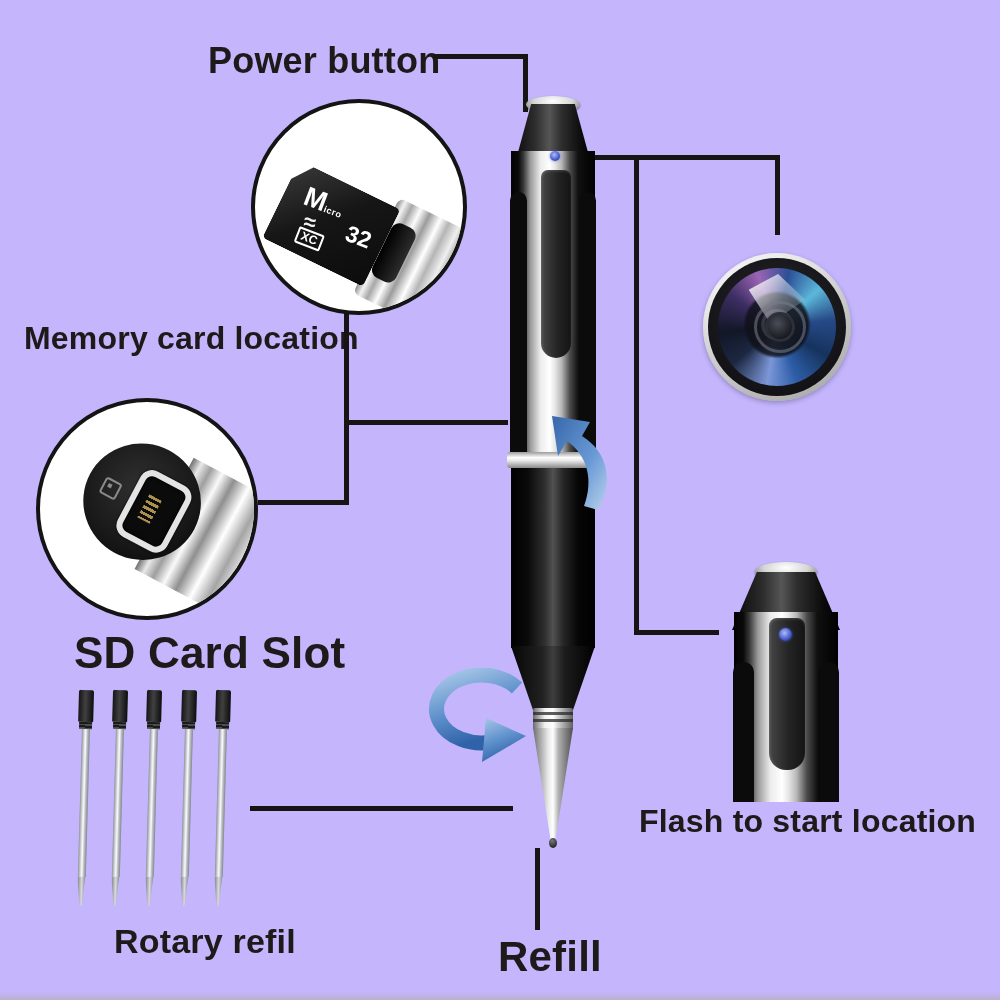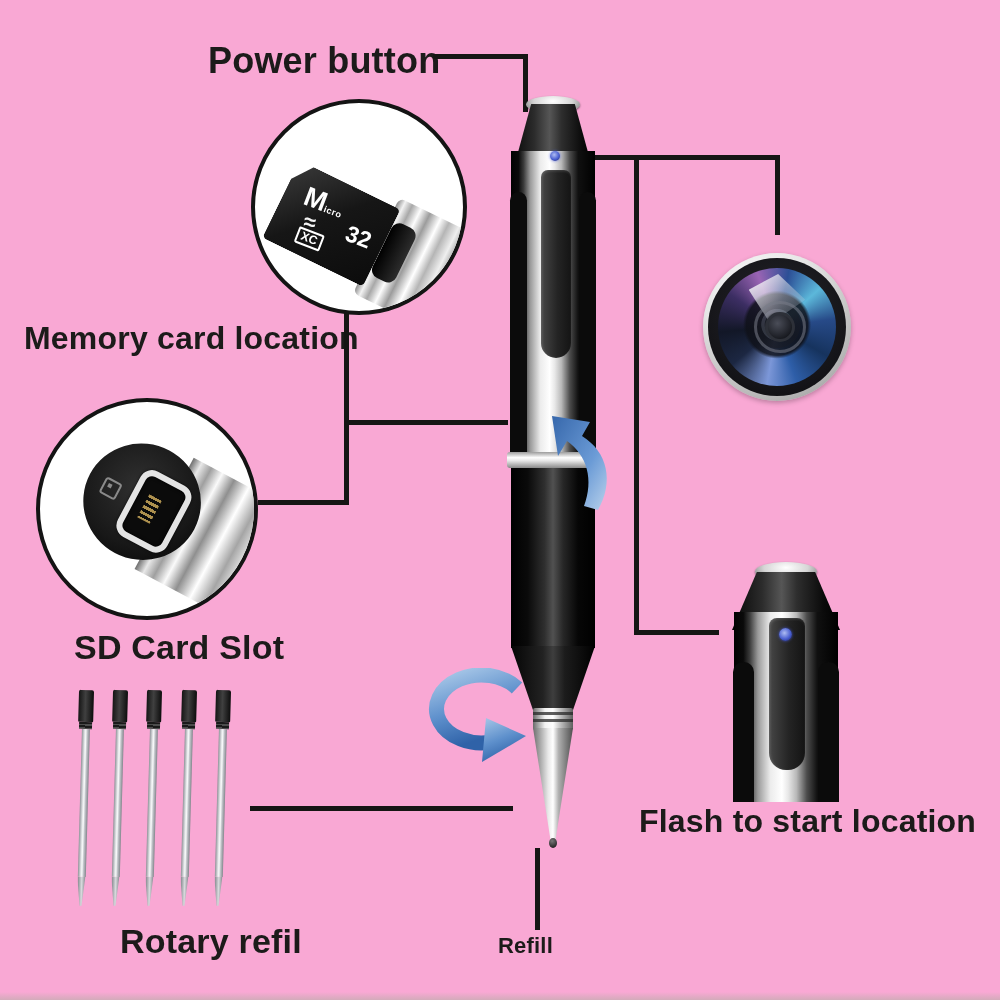--- a/index.html
+++ b/index.html
@@ -1,19 +1,19 @@
 <!DOCTYPE html>
 <html><head>
 <meta charset="utf-8">
 <style>
   html,body { margin:0; padding:0; }
   body { font-family:"Liberation Sans", sans-serif; background:#ffffff; }
   #canvas {
     position:relative; width:1000px; height:1000px; margin:0 auto;
-    background:#f9a8d4; overflow:hidden; color:#1a1a1a;
+    background:#c4b5fd; overflow:hidden; color:#1a1a1a;
   }
   .label {
     position:absolute; font-weight:600; color:#1c1b1a; white-space:nowrap;
     letter-spacing:0.2px;
   }
   
   .cl { position:absolute; background:#161514; }
 
   
   .callout {
@@ -167,24 +167,24 @@
   .bottom-edge { position:absolute; left:0; bottom:0; width:100%; height:8px;
     background:linear-gradient(180deg, rgba(180,174,165,0), rgba(180,174,165,.55)); }
 </style>
 </head>
 <body>
 
 <div id="canvas">
 
   <div class="label" style="left:208px; top:40px; font-size:36px;">Power button</div>
   <div class="label" style="left:24px; top:320px; font-size:32px;">Memory card location</div>
-  <div class="label" style="left:74px; top:628px; font-size:34px;">SD Card Slot</div>
+  <div class="label" style="left:74px; top:628px; font-size:44px;">SD Card Slot</div>
   <div class="label" style="left:639px; top:803px; font-size:32px;">Flash to start location</div>
-  <div class="label" style="left:120px; top:922px; font-size:34px;">Rotary refil</div>
-  <div class="label" style="left:498px; top:933px; font-size:22px;">Refill</div>
+  <div class="label" style="left:114px; top:922px; font-size:34px;">Rotary refil</div>
+  <div class="label" style="left:498px; top:933px; font-size:42px;">Refill</div>
 
   <div class="cl" style="left:433px; top:54px;  width:95px;  height:5px;"></div>
   <div class="cl" style="left:523px; top:54px;  width:5px;   height:58px;"></div>
   <div class="cl" style="left:560px; top:155px; width:220px; height:5px;"></div>
   <div class="cl" style="left:775px; top:155px; width:5px;   height:80px;"></div>
   <div class="cl" style="left:634px; top:155px; width:5px;   height:480px;"></div>
   <div class="cl" style="left:634px; top:630px; width:85px;  height:5px;"></div>
   <div class="cl" style="left:344px; top:305px; width:5px;   height:200px;"></div>
   <div class="cl" style="left:344px; top:420px; width:164px; height:5px;"></div>
   <div class="cl" style="left:258px; top:500px; width:91px;  height:5px;"></div>

